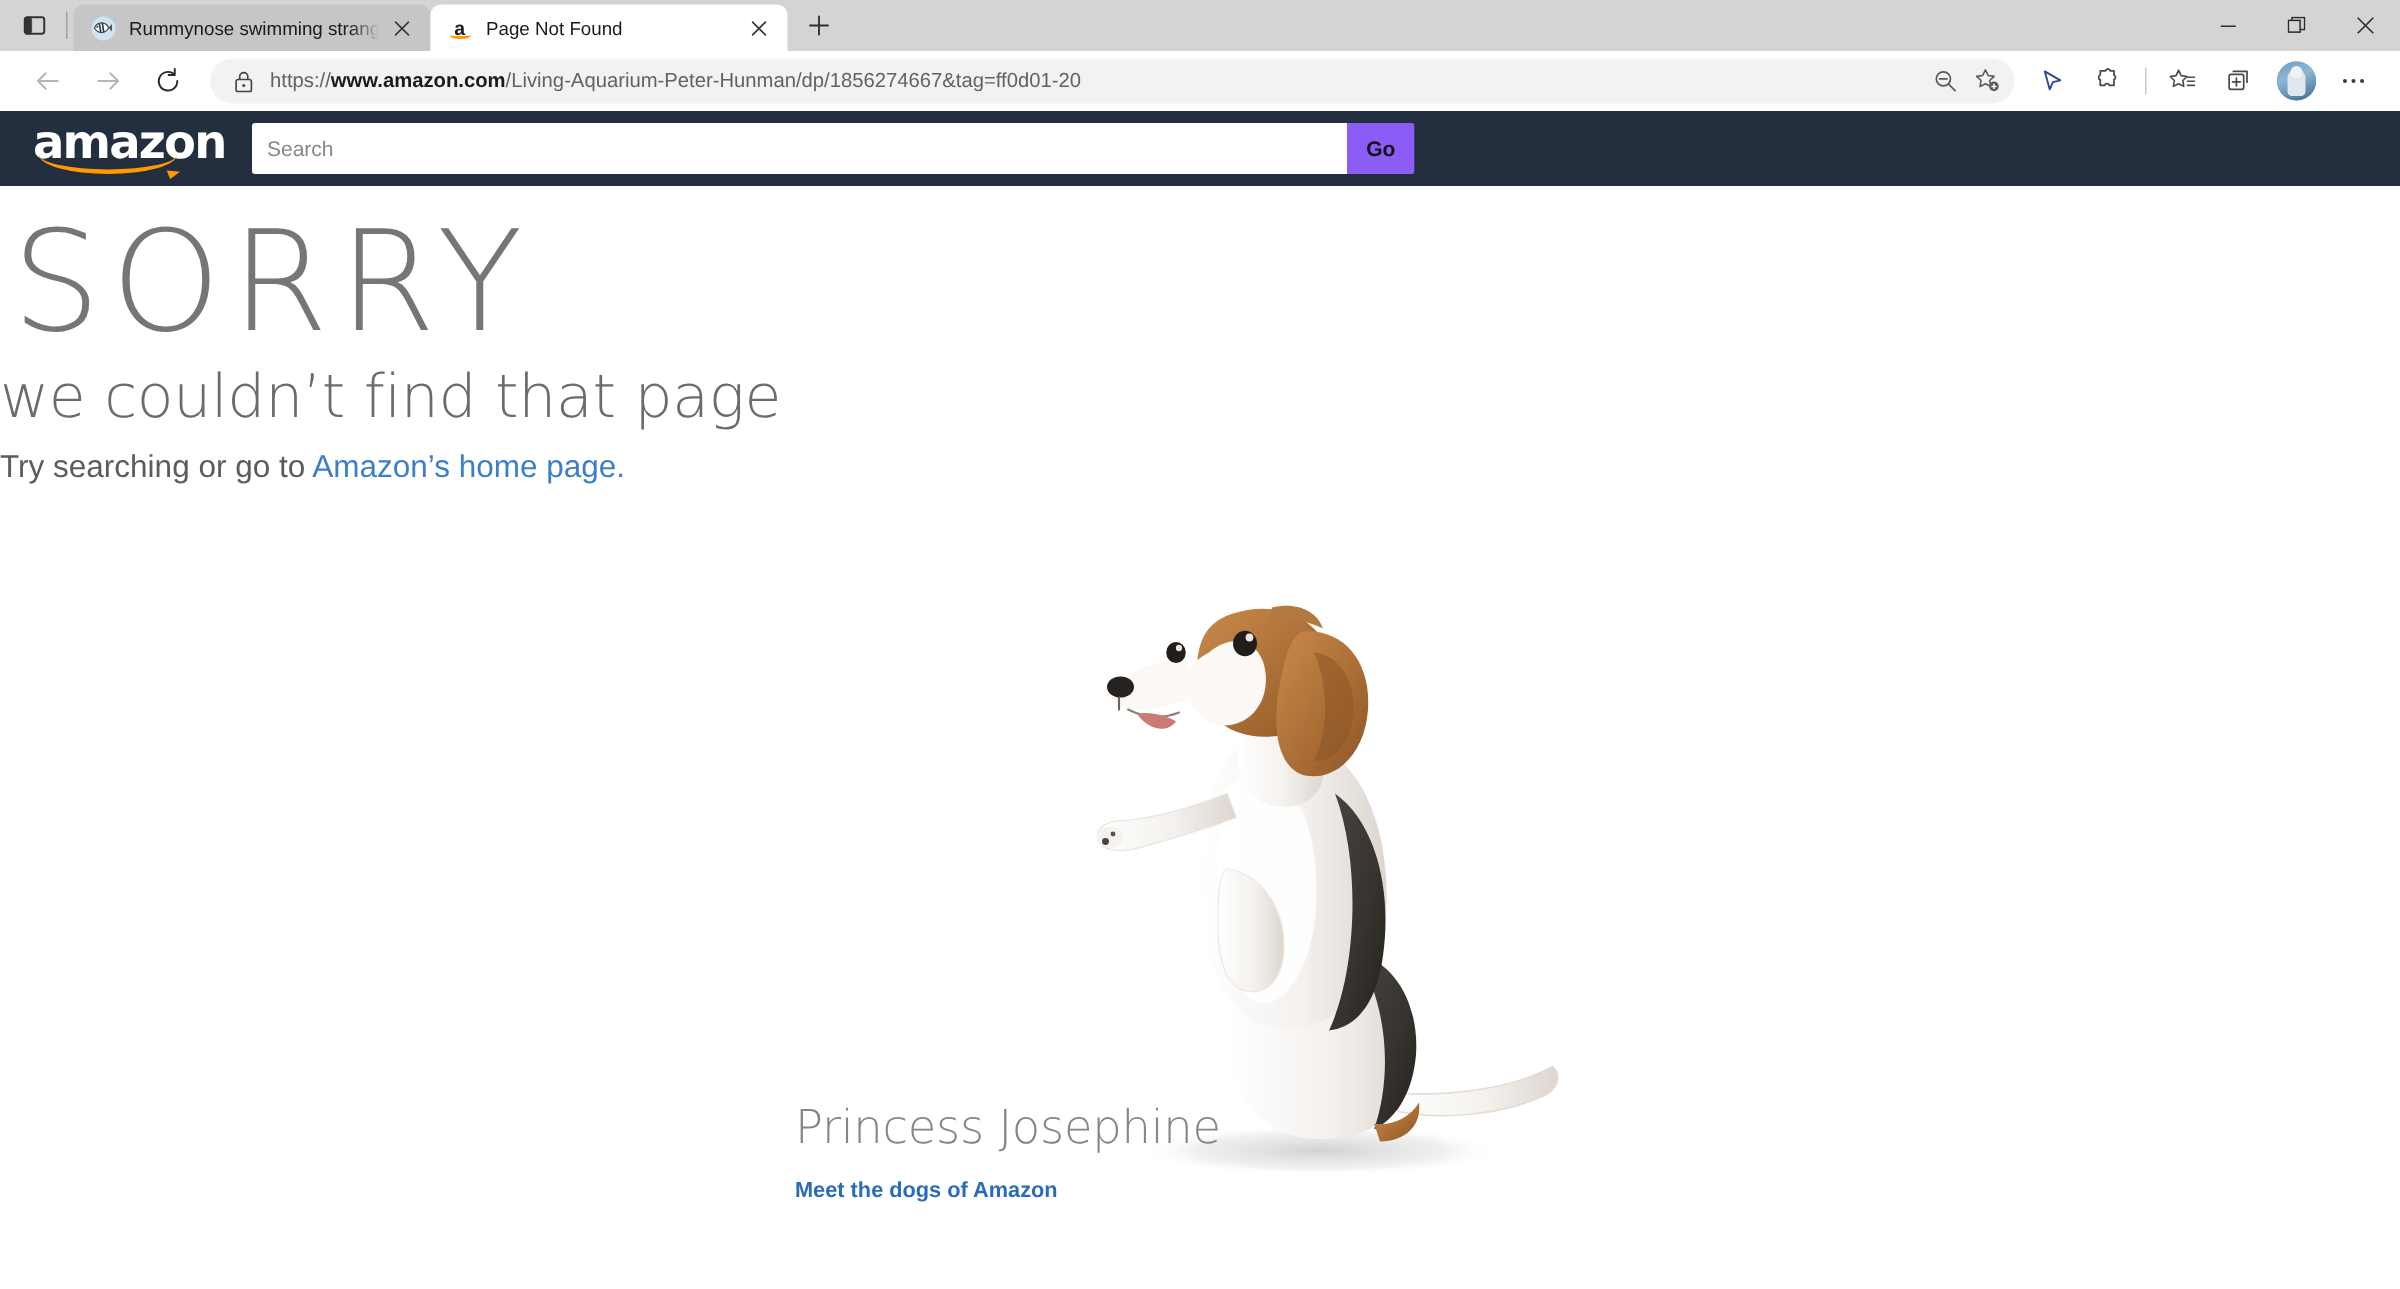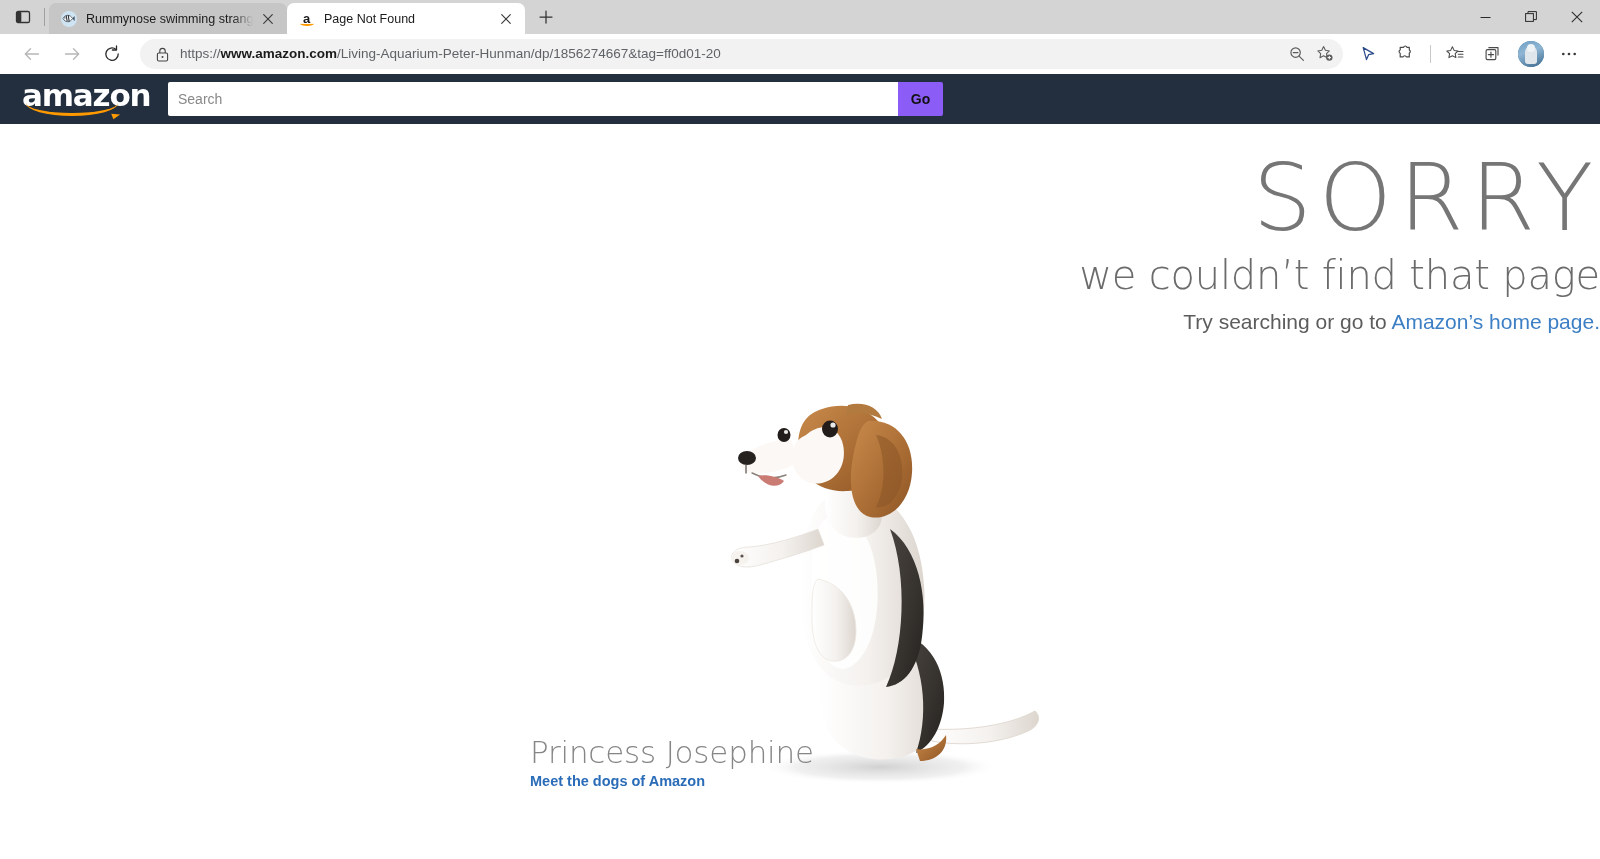--- a/index.html
+++ b/index.html
@@ -321,22 +321,22 @@
   
   .notfound {
     position: relative;
     width: 100%;
     height: calc(100% - 50px);
     background: #fff;
   }
 
   .nf-center {
     width: 1600px;
-    text-align: right;
-    padding-top: 22px;
+    text-align: left;
+    padding-top: 12px;
   }
 
   .nf-sorry {
     font-family: "DejaVu Sans", sans-serif;
     font-size: 93px;
     font-weight: 300;
     color: #767676;
     letter-spacing: 7px;
     line-height: 104px;
     margin-left: 8px;
@@ -384,21 +384,21 @@
     line-height: 36px;
     letter-spacing: -0.2px;
   }
   .dog-link {
     font-family: "Liberation Sans", sans-serif;
     font-size: 14.5px;
     font-weight: bold;
     color: #2b6cb8;
     text-decoration: none;
     display: inline-block;
-    margin-top: 3px;
+    margin-top: 16px;
   }
 
   .dogsvg {
     position: absolute;
     left: 690px;
     top: 0px;
     width: 400px;
     height: 420px;
   }
 </style>

